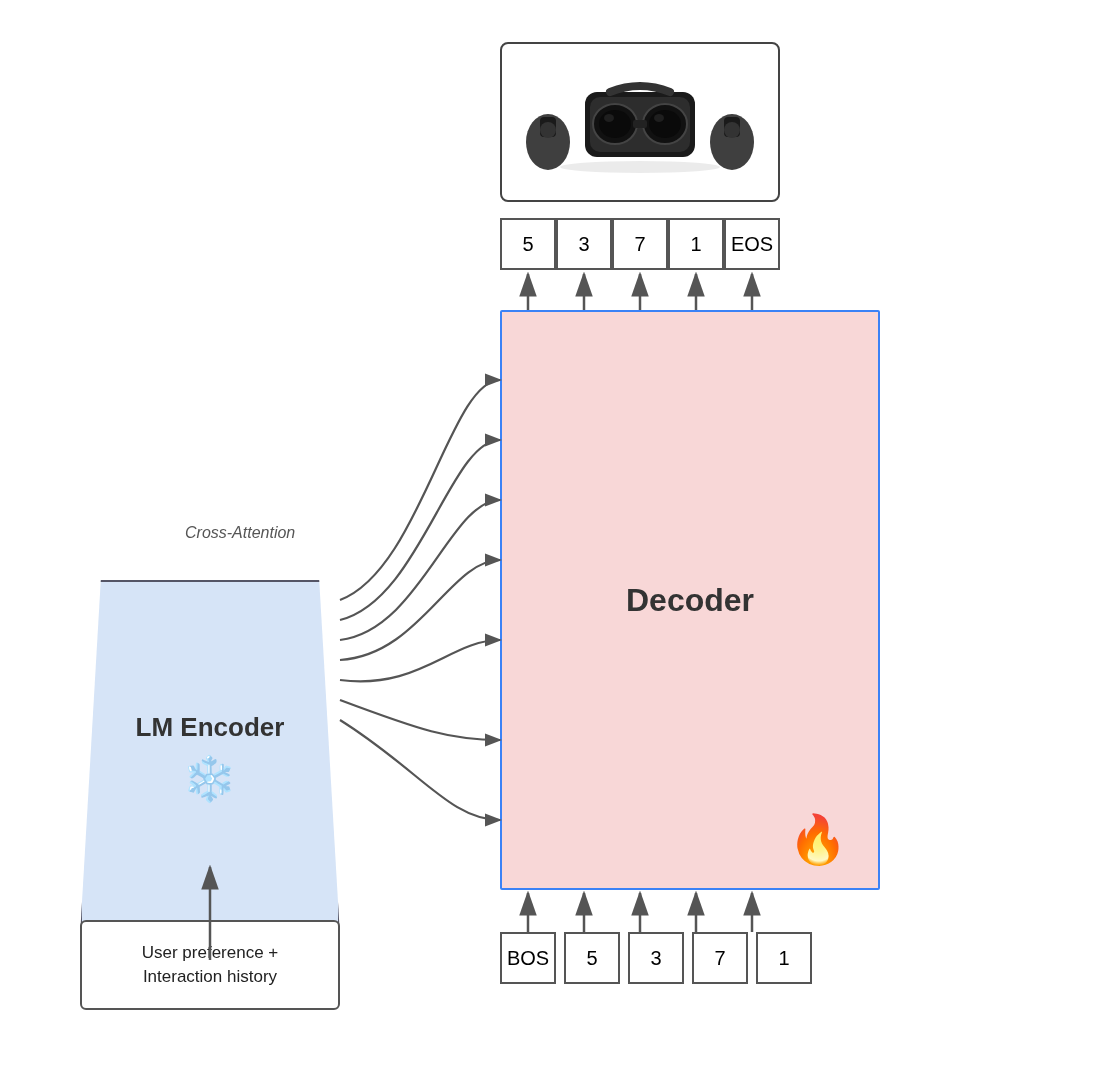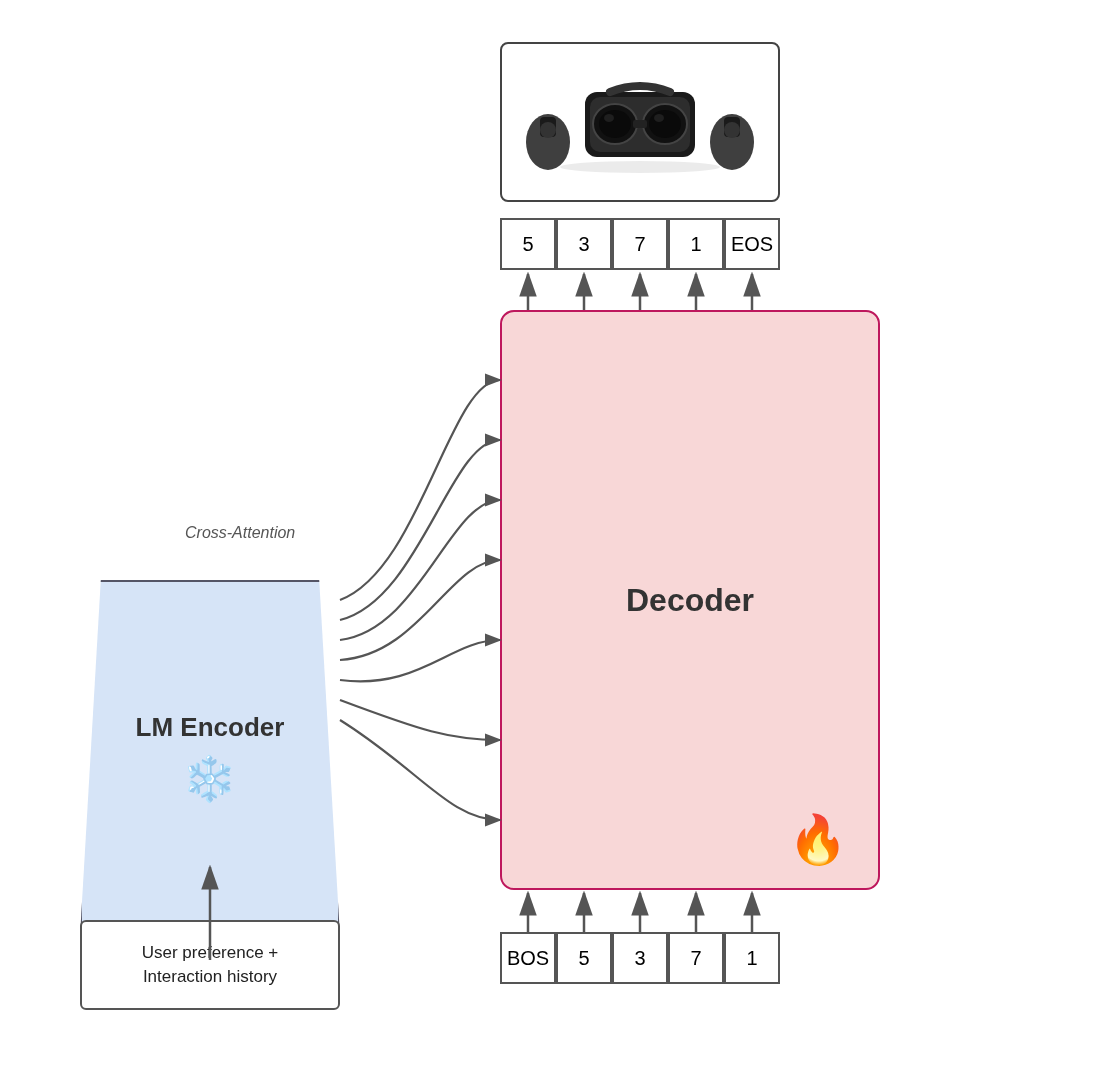--- a/index.html
+++ b/index.html
@@ -57,22 +57,22 @@
     }
 
     
     .decoder-block {
       position: absolute;
       top: 310px;
       left: 500px;
       width: 380px;
       height: 580px;
       background: #f8d7d7;
-      border: 2px solid #be185d;
-      border-radius: 14px;
+      border: 2px solid #3b82f6;
+      border-radius: 2px;
       display: flex;
       flex-direction: column;
       align-items: center;
       justify-content: center;
     }
 
     .decoder-label {
       font-size: 32px;
       font-weight: 700;
       color: #333;
@@ -84,21 +84,21 @@
       bottom: 20px;
       right: 30px;
     }
 
     
     .token-row-bottom {
       position: absolute;
       top: 932px;
       left: 500px;
       display: flex;
-      gap: 0;
+      gap: 8px;
     }
 
     
     .encoder-block {
       position: absolute;
       top: 580px;
       left: 80px;
       width: 260px;
       height: 356px;
       background: #d6e4f7;

